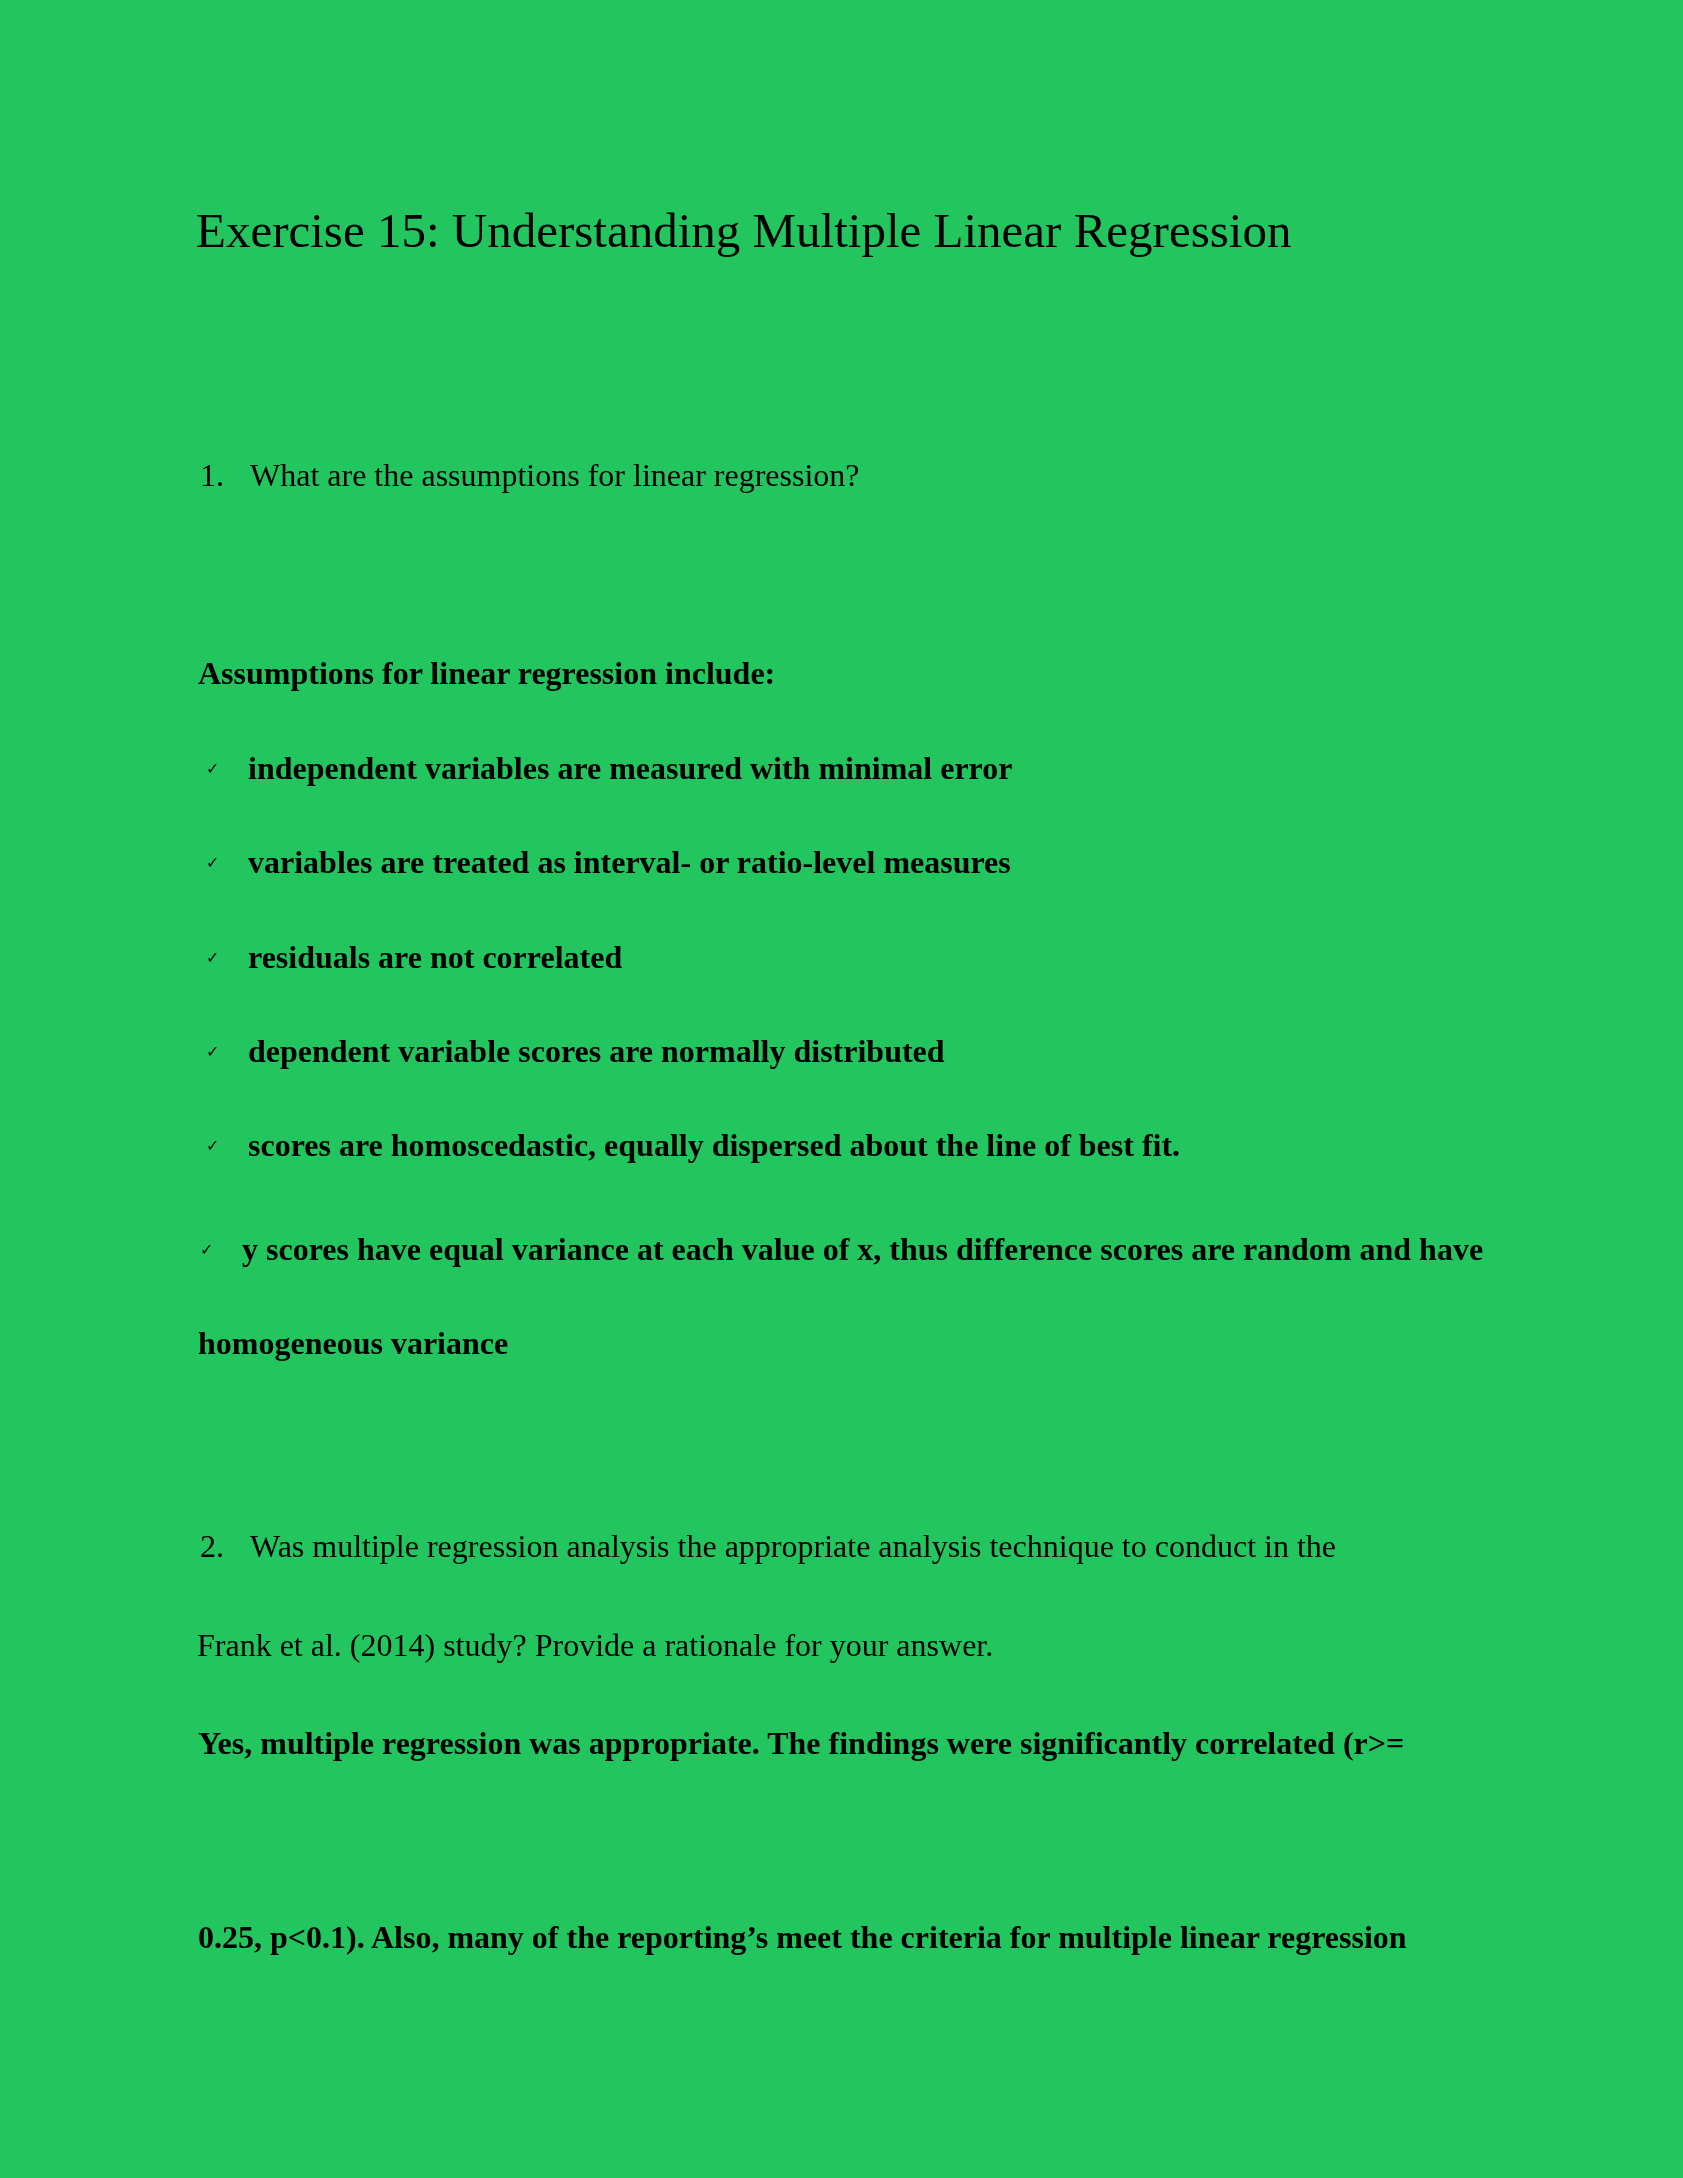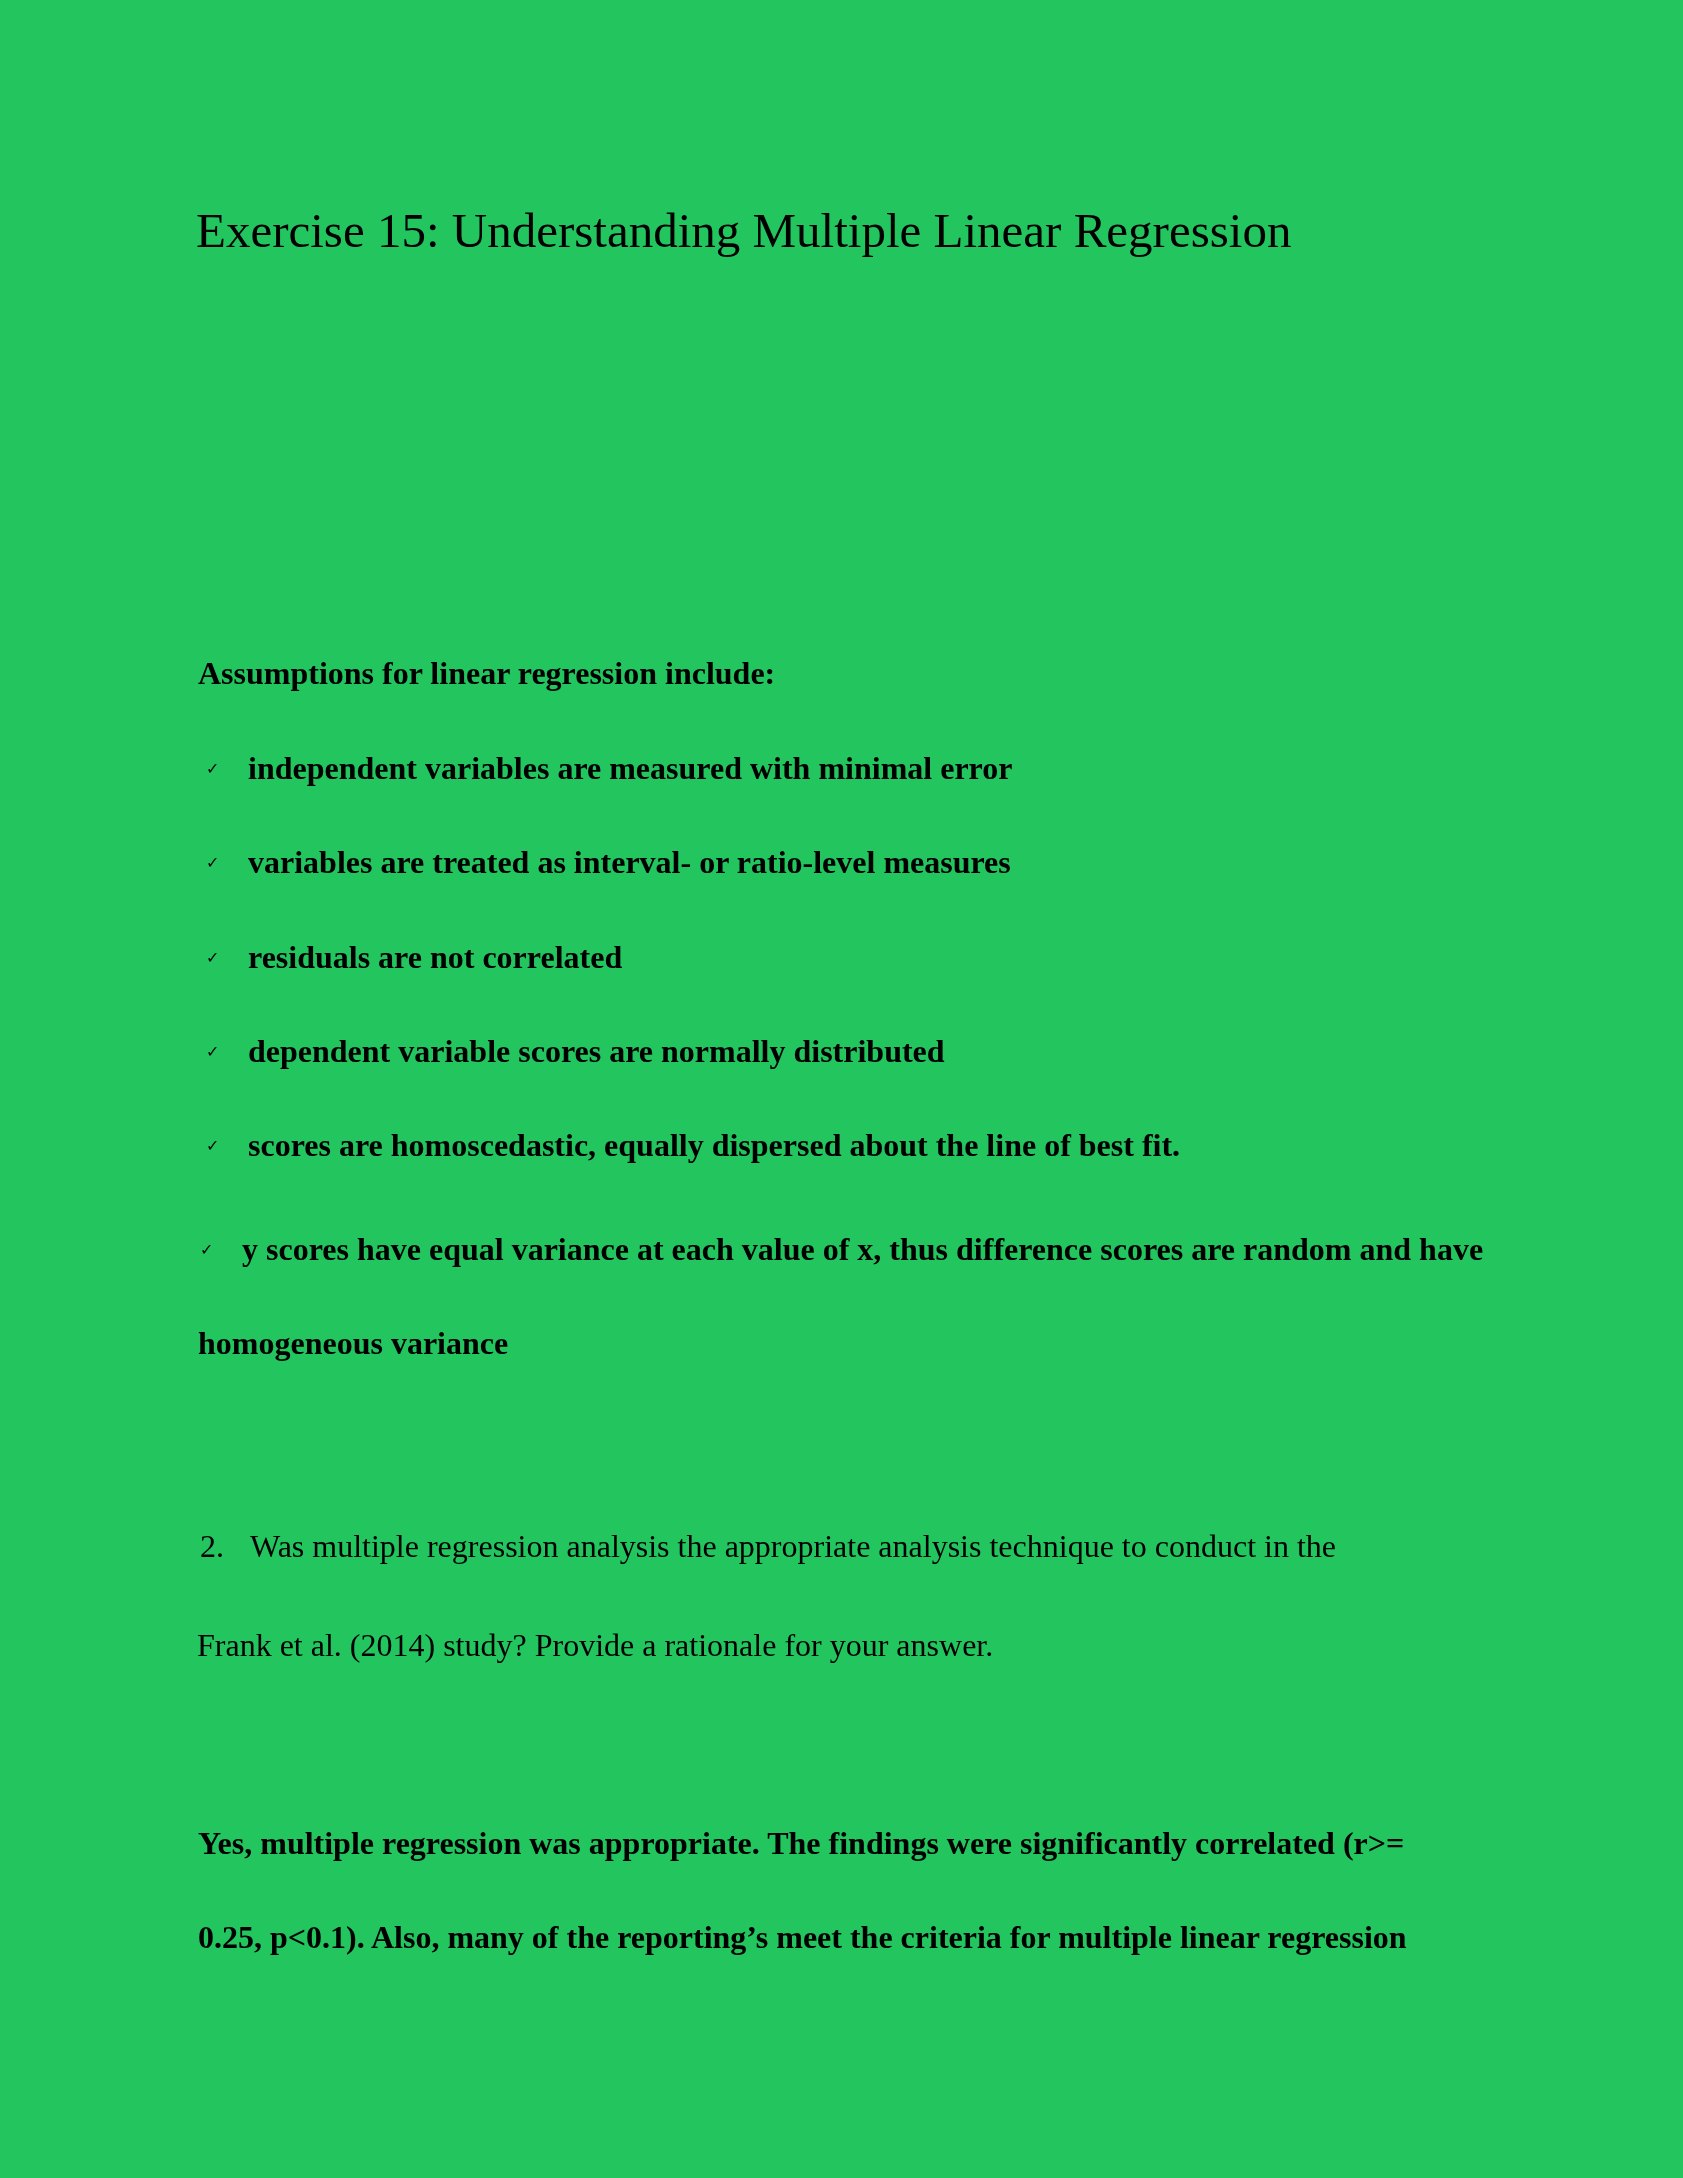--- a/index.html
+++ b/index.html
@@ -52,20 +52,23 @@
     top: -5px;
   }
 </style>
 </head>
 <body>
 
 <div id="page">
 
   <div class="abs doc-title" style="left:196px; top:202px;">Exercise 15: Understanding Multiple Linear Regression</div>
 
+  <div class="abs body-text" style="left:200px; top:457px;">
+    <span class="q-number">1.</span><span>What are the assumptions for linear regression?</span>
+  </div>
 
   <div class="abs bold-text" style="left:198px; top:655px;text-align:center;">Assumptions for linear regression include:</div>
 
   <div class="abs bold-text" style="left:206px; top:750px;">
     <span class="check">✓</span><span>independent variables are measured with minimal error</span>
   </div>
 
   <div class="abs bold-text" style="left:206px; top:844px;">
     <span class="check">✓</span><span>variables are treated as interval- or ratio-level measures</span>
   </div>
@@ -85,17 +88,17 @@
   <div class="abs bold-text" style="left:156px; top:1231px;margin-left:44px;">
     <span class="check-outer">✓</span><span>y scores have equal variance at each value of x, thus difference scores are random and have</span>
   </div>
   <div class="abs bold-text" style="left:198px; top:1325px;">homogeneous variance</div>
 
   <div class="abs body-text" style="left:200px; top:1528px;">
     <span class="q-number">2.</span><span>Was multiple regression analysis the appropriate analysis technique to conduct in the</span>
   </div>
   <div class="abs body-text" style="left:197px; top:1627px;">Frank et al. (2014) study? Provide a rationale for your answer.</div>
 
-  <div class="abs bold-text" style="left:198px; top:1825px;text-align:center;">Yes, multiple regression was appropriate. The findings were significantly correlated (r&gt;=</div>
+  <div class="abs bold-text" style="left:198px; top:1725px;text-align:center;">Yes, multiple regression was appropriate. The findings were significantly correlated (r&gt;=</div>
   <div class="abs bold-text" style="left:198px; top:1919px;">0.25, p&lt;0.1). Also, many of the reporting’s meet the criteria for multiple linear regression</div>
 
 </div>
 
 
 </body></html>

